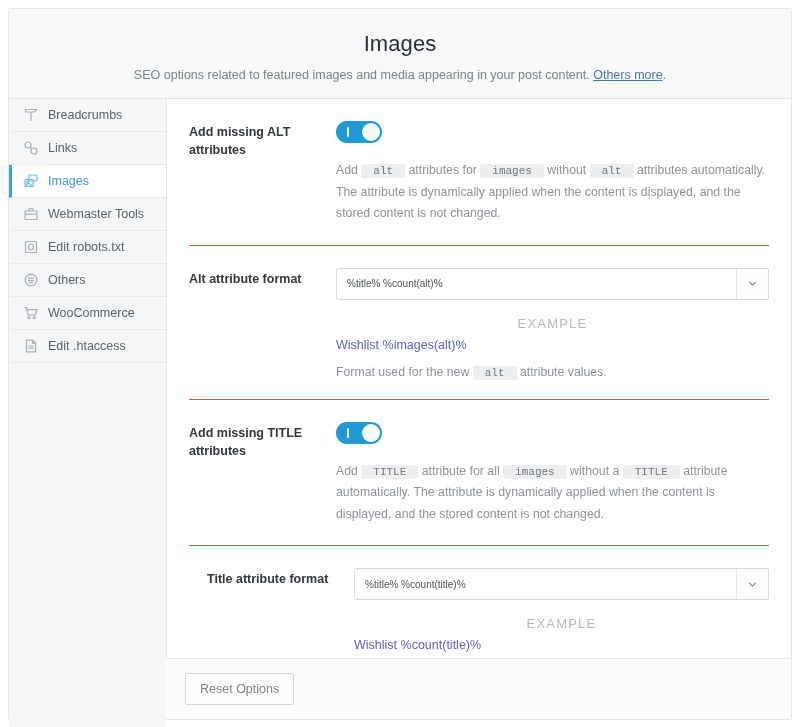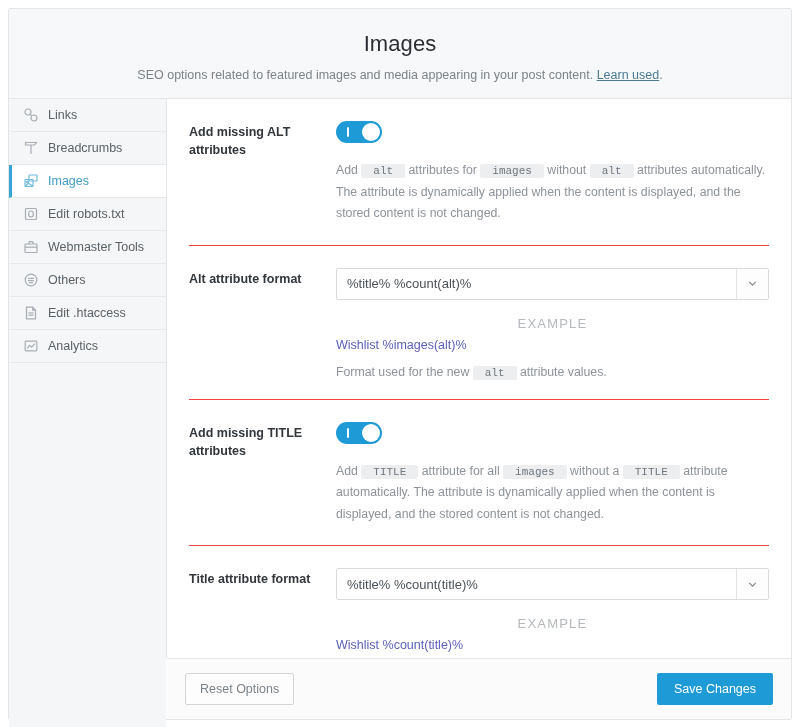--- a/index.html
+++ b/index.html
@@ -110,21 +110,21 @@
     flex: 1 1 auto;
     padding: 0 22px 0 22px;
     overflow: hidden;
   }
 
   .row {
     display: flex;
     padding: 22px 0 20px 0;
     border-bottom: 1px solid #ef4444;
   }
-  .row:last-child { border-bottom: none; }
+  .row:last-child { border-bottom: none; margin-left: 18px; }
   .row-label {
     flex: 0 0 145px;
     font-size: 12.5px;
     font-weight: bold;
     color: #32373c;
     line-height: 1.45;
     padding-top: 2px;
   }
   .row-field {
     flex: 1 1 auto;
@@ -182,21 +182,21 @@
     border: 1px solid #d8dadd;
     border-radius: 2px;
     background: #ffffff;
     overflow: hidden;
   }
   .select-value {
     flex: 1 1 auto;
     padding: 0 10px;
     display: flex;
     align-items: center;
-    font-size: 13px;
+    font-size: 10px;
     color: #4b5257;
     min-width: 0;
     overflow: hidden;
     white-space: nowrap;
   }
   .select-arrow {
     flex: 0 0 32px;
     border-left: 1px solid #e2e4e6;
     display: flex;
     align-items: center;
@@ -260,116 +260,117 @@
 </head>
 <body>
 
 <div class="page">
   <div class="card">
 
     <div class="card-header">
       <div class="page-title">Images</div>
       <div class="page-subtitle">
         <span>SEO options related to featured images and media appearing in your post content.</span>
-        <a href="#">Learn used</a><span>.</span>
+        <a href="#">Others more</a><span>.</span>
       </div>
     </div>
 
     <div class="card-body">
 
       <div class="sidebar">
+
+        <div class="side-item">
+          <span class="ico">
+            <svg viewBox="0 0 16 16" width="16" height="16" fill="none" stroke="currentColor" stroke-width="1.2">
+              <line x1="8" y1="5" x2="8" y2="14"></line>
+                <path d="M2.5 2.5 H13.5 L11.5 5 H2.5 Z"></path>
+            </svg>
+          </span>
+          <span>Breadcrumbs</span>
+        </div>
 
         <div class="side-item">
           <span class="ico">
             <svg viewBox="0 0 16 16" width="16" height="16" fill="none" stroke="currentColor" stroke-width="1.2">
               <circle cx="5" cy="5" r="3"></circle>
                 <circle cx="11" cy="11" r="3"></circle>
                 <line x1="7.2" y1="7.2" x2="8.8" y2="8.8"></line>
             </svg>
           </span>
           <span>Links</span>
-        </div>
-
-        <div class="side-item">
-          <span class="ico">
-            <svg viewBox="0 0 16 16" width="16" height="16" fill="none" stroke="currentColor" stroke-width="1.2">
-              <line x1="8" y1="5" x2="8" y2="14"></line>
-                <path d="M2.5 2.5 H13.5 L11.5 5 H2.5 Z"></path>
-            </svg>
-          </span>
-          <span>Breadcrumbs</span>
         </div>
 
         <div class="side-item active">
           <span class="ico">
             <svg viewBox="0 0 16 16" width="16" height="16" fill="none" stroke="currentColor" stroke-width="1.2">
               <rect x="6" y="2" width="8" height="6" rx="0.6"></rect>
               <rect x="2" y="6.5" width="8" height="7" rx="0.6"></rect>
               <circle cx="4.6" cy="9" r="1"></circle>
                 <path d="M2.4 13 L5.5 10.2 L9.8 13.2"></path>
             </svg>
           </span>
           <span>Images</span>
         </div>
 
         <div class="side-item">
           <span class="ico">
             <svg viewBox="0 0 16 16" width="16" height="16" fill="none" stroke="currentColor" stroke-width="1.2">
-              <rect x="2.5" y="2.5" width="11" height="11" rx="1"></rect>
-              <ellipse cx="8" cy="8" rx="2.4" ry="3"></ellipse>
-            </svg>
-          </span>
-          <span>Edit robots.txt</span>
-        </div>
-
-        <div class="side-item">
-          <span class="ico">
-            <svg viewBox="0 0 16 16" width="16" height="16" fill="none" stroke="currentColor" stroke-width="1.2">
               <rect x="2" y="5" width="12" height="8.5" rx="0.8"></rect>
               <path d="M6 5 V3.5 a.8.8 0 0 1 .8-.8 h2.4 a.8.8 0 0 1 .8.8 V5"></path>
               <line x1="2" y1="8.2" x2="14" y2="8.2"></line>
             </svg>
           </span>
           <span>Webmaster Tools</span>
+        </div>
+
+        <div class="side-item">
+          <span class="ico">
+            <svg viewBox="0 0 16 16" width="16" height="16" fill="none" stroke="currentColor" stroke-width="1.2">
+              <rect x="2.5" y="2.5" width="11" height="11" rx="1"></rect>
+              <ellipse cx="8" cy="8" rx="2.4" ry="3"></ellipse>
+            </svg>
+          </span>
+          <span>Edit robots.txt</span>
         </div>
 
         <div class="side-item">
           <span class="ico">
             <svg viewBox="0 0 16 16" width="16" height="16" fill="none" stroke="currentColor" stroke-width="1.2">
               <circle cx="8" cy="8" r="5.8"></circle>
               <line x1="5" y1="6.4" x2="11" y2="6.4"></line>
               <line x1="5" y1="8.6" x2="11" y2="8.6"></line>
               <line x1="6" y1="10.7" x2="10" y2="10.7"></line>
             </svg>
           </span>
           <span>Others</span>
         </div>
 
+        <div class="side-item">
+          <span class="ico">
+            <svg viewBox="0 0 16 16" width="16" height="16" fill="none" stroke="currentColor" stroke-width="1.2">
+              <path d="M1.5 2.5 H3.4 L5 10 H12.4 L13.8 4.6 H3.8"></path>
+              <circle cx="6" cy="12.6" r="1.1"></circle>
+                <circle cx="11.4" cy="12.6" r="1.1"></circle>
+            </svg>
+          </span>
+          <span>WooCommerce</span>
+        </div>
 
         <div class="side-item">
           <span class="ico">
             <svg viewBox="0 0 16 16" width="16" height="16" fill="none" stroke="currentColor" stroke-width="1.2">
               <path d="M3.5 2.2 H9.6 L12.5 5.1 V13.8 H3.5 Z"></path>
               <path d="M9.6 2.2 V5.1 H12.5"></path>
               <line x1="5.4" y1="8" x2="10.6" y2="8"></line>
               <line x1="5.4" y1="10.2" x2="10.6" y2="10.2"></line>
             </svg>
           </span>
           <span>Edit .htaccess</span>
         </div>
 
-        <div class="side-item">
-          <span class="ico">
-            <svg viewBox="0 0 16 16" width="16" height="16" fill="none" stroke="currentColor" stroke-width="1.2">
-              <rect x="2.2" y="3.2" width="11.6" height="9.6" rx="0.8"></rect>
-              <path d="M4.2 10.4 L6.6 7.4 L8.7 9.2 L11.8 5.6"></path>
-            </svg>
-          </span>
-          <span>Analytics</span>
-        </div>
 
         <div class="sidebar-fill" style="height:100%"></div>
       </div>
 
       <div class="main">
         <div class="main-scroll">
 
           <div class="row">
             <div class="row-label">Add missing ALT attributes</div>
             <div class="row-field">
@@ -425,17 +426,16 @@
               <div class="format-note">Format used for the new  attribute values.</div>
             </div>
           </div>
 
         </div>
       </div>
     </div>
 
     <div class="card-footer">
       <button class="btn-reset">Reset Options</button>
-      <button class="btn-save">Save Changes</button>
     </div>
 
   </div>
 </div>
 
 </body></html>

